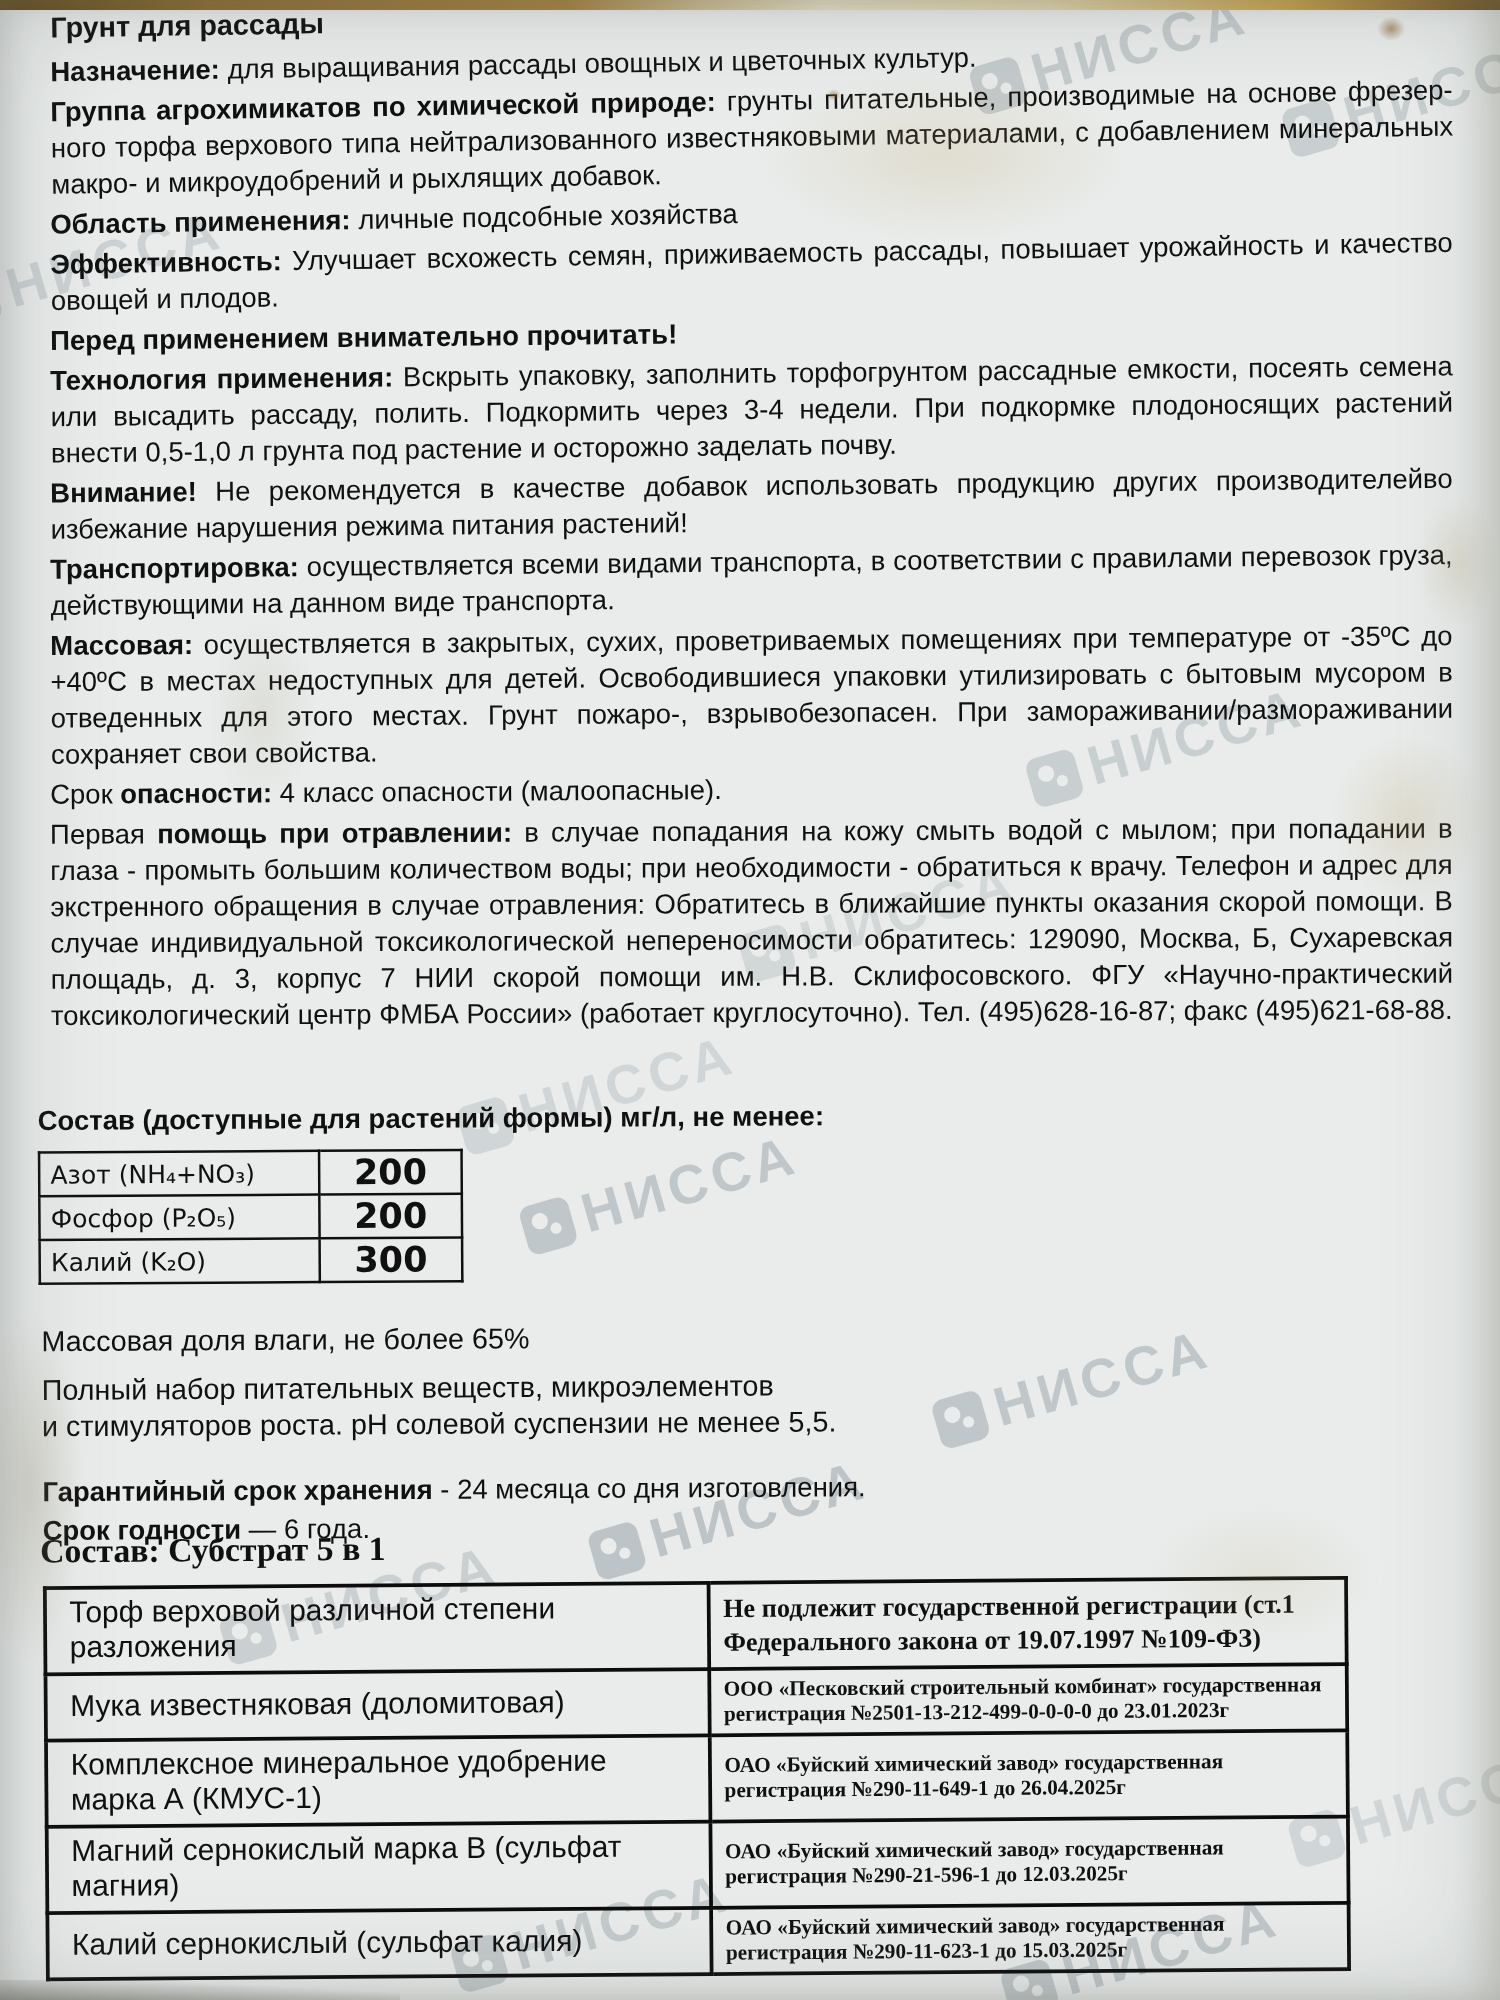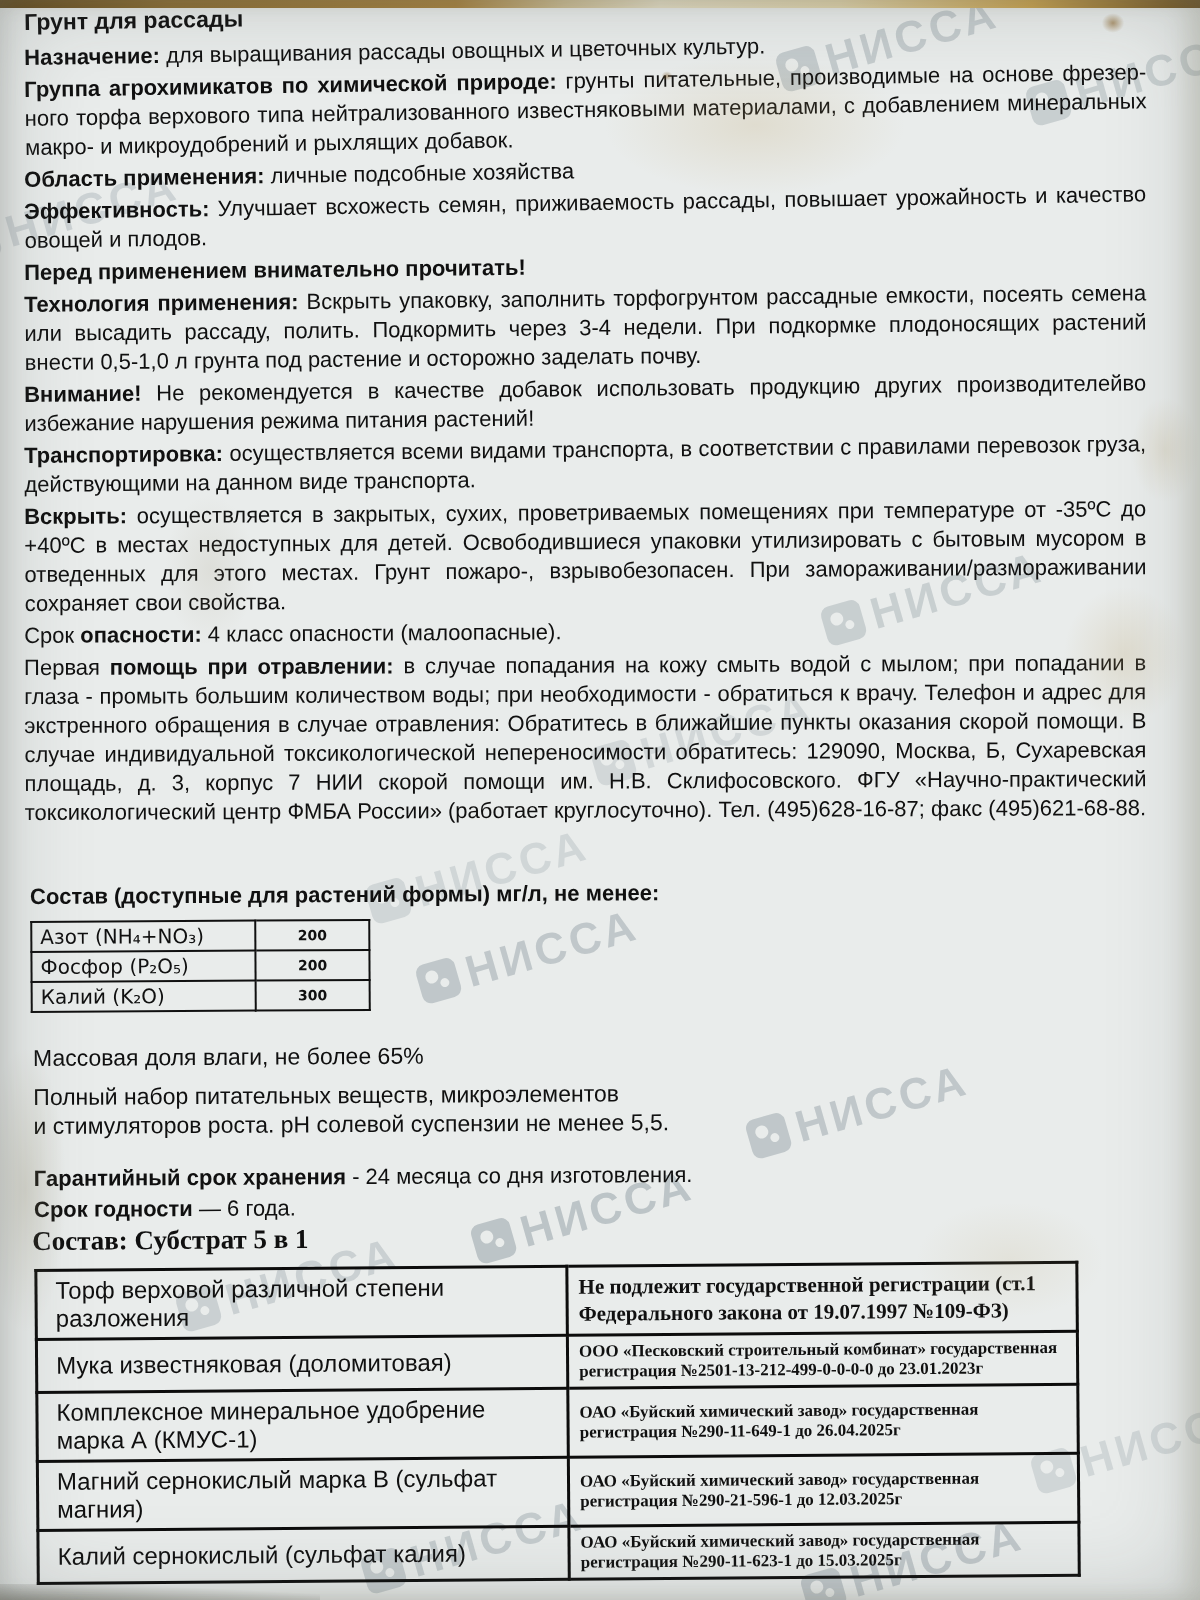--- a/index.html
+++ b/index.html
@@ -40,40 +40,40 @@
     font-weight:700;font-size:44px;letter-spacing:4px;white-space:nowrap;
     font-family:"Liberation Sans",sans-serif;
   }
   .wm-logo{width:40px;height:40px;border-radius:9px;background:currentColor;position:relative;flex:0 0 auto;}
   .wm-logo::after{
     content:"";position:absolute;left:8px;top:8px;width:13px;height:13px;border-radius:50%;
     background:#e9eceb;box-shadow:11px 9px 0 -2px #e9eceb;
   }
   
   .toptext{
-    position:absolute;left:24px;top:8px;width:1122px;z-index:2;
+    position:absolute;left:40px;top:8px;width:1122px;z-index:2;
   }
   .toptext p{
     margin:0 0 3px 0;font-size:22px;line-height:29px;text-align:justify;
     transform-origin:0 0;
   }
   .toptext .title{font-weight:700;font-size:23px;text-align:left;margin-bottom:6px;}
   .lead{font-weight:700;}
   .tilt-a{transform:rotate(-0.9deg);}
   .tilt-b{transform:rotate(-0.6deg);}
   .tilt-c{transform:rotate(-0.4deg);}
   .tilt-d{transform:rotate(-0.25deg);}
   
   .midblock{position:absolute;left:30px;top:884px;width:1120px;z-index:2;transform:rotate(-0.35deg);transform-origin:0 0;}
   .comp-head{margin:0;font-size:22px;font-weight:700;}
   table{border-collapse:collapse;background:transparent;}
   .comp-table{margin-top:11px;font-family:"DejaVu Sans","Liberation Sans",sans-serif;}
   .comp-table td{border:2px solid #101010;height:28px;padding:0 8px;}
   .comp-table td.cname{width:206px;font-size:20px;}
-  .comp-table td.cval{width:96px;text-align:center;font-weight:700;font-size:14px;}
+  .comp-table td.cval{width:96px;text-align:center;font-weight:700;font-size:28px;}
   .moisture{margin:32px 0 0 2px;font-size:23px;}
   .nutrients{margin:11px 0 0 2px;font-size:23px;line-height:29px;}
   .warranty{margin:25px 0 0 2px;font-size:22px;}
   .shelf{margin:5px 0 0 2px;font-size:22px;}
   
   .subblock{position:absolute;left:30px;top:1226px;width:1120px;z-index:2;transform:rotate(-0.45deg);transform-origin:0 0;}
   .sub-head{margin:0 0 0 2px;font-family:"Liberation Serif","DejaVu Serif",serif;font-weight:700;font-size:27px;}
   .sub-table{margin-top:12px;margin-left:4px;width:1044px;border:3px solid #0c0c0c;}
   .sub-table td{border:3px solid #0c0c0c;vertical-align:middle;}
   .sub-table td.iname{width:500px;font-size:24px;line-height:28px;padding:5px 10px 5px 18px;}
@@ -154,21 +154,21 @@
 <div class="toptext">
   <p class="title tilt-a">Грунт для рассады</p>
   <p class="tilt-a"><span class="lead">Назначение:</span><span> для выращивания рассады овощных и цветочных культур.</span></p>
   <p class="tilt-a"><span class="lead">Группа агрохимикатов по химической природе:</span><span> грунты питательные, производимые на основе фрезер-ного торфа верхового типа нейтрализованного известняковыми материалами, с добавлением минеральных макро- и микроудобрений и рыхлящих добавок.</span></p>
   <p class="tilt-a"><span class="lead">Область применения:</span><span> личные подсобные хозяйства</span></p>
   <p class="tilt-a"><span class="lead">Эффективность:</span><span> Улучшает всхожесть семян, приживаемость рассады, повышает урожайность и качество овощей и плодов.</span></p>
   <p class="tilt-b"><span class="lead">Перед применением внимательно прочитать!</span><span></span></p>
   <p class="tilt-b"><span class="lead">Технология применения:</span><span> Вскрыть упаковку, заполнить торфогрунтом рассадные емкости, посеять семена или высадить рассаду, полить. Подкормить через 3-4 недели. При подкормке плодоносящих растений внести 0,5-1,0 л грунта под растение и осторожно заделать почву.</span></p>
   <p class="tilt-b"><span class="lead">Внимание!</span><span> Не рекомендуется в качестве добавок использовать продукцию других производителейво избежание нарушения режима питания растений!</span></p>
   <p class="tilt-b"><span class="lead">Транспортировка:</span><span> осуществляется всеми видами транспорта, в соответствии с правилами перевозок груза, действующими на данном виде транспорта.</span></p>
-  <p class="tilt-c"><span class="lead">Вскрыть:</span><span> осуществляется в закрытых, сухих, проветриваемых помещениях при температуре от -35ºС до +40ºС в местах недоступных для детей.  Освободившиеся упаковки утилизировать с бытовым мусором в отведенных для этого местах. Грунт пожаро-, взрывобезопасен. При замораживании/размораживании сохраняет свои свойства.</span></p>
+  <p class="tilt-c"><span class="lead">Массовая:</span><span> осуществляется в закрытых, сухих, проветриваемых помещениях при температуре от -35ºС до +40ºС в местах недоступных для детей.  Освободившиеся упаковки утилизировать с бытовым мусором в отведенных для этого местах. Грунт пожаро-, взрывобезопасен. При замораживании/размораживании сохраняет свои свойства.</span></p>
   <p class="tilt-c"><span>Срок </span><span class="lead">опасности:</span><span> 4 класс опасности (малоопасные).</span></p>
   <p class="tilt-d"><span>Первая </span><span class="lead">помощь при отравлении:</span><span> в случае попадания на кожу смыть водой с мылом; при попадании в глаза - промыть большим количеством воды; при необходимости - обратиться к врачу. Телефон и адрес для экстренного обращения в случае отравления: Обратитесь в ближайшие пункты оказания скорой помощи. В случае индивидуальной токсикологической непереносимости обратитесь: 129090, Москва, Б, Сухаревская площадь, д. 3, корпус 7 НИИ скорой помощи им. Н.В. Склифосовского. ФГУ «Научно-практический токсикологический центр ФМБА России» (работает круглосуточно). Тел. (495)628-16-87; факс (495)621-68-88.</span></p>
 </div>
 
 <div class="midblock">
   <p class="comp-head">Состав (доступные для растений формы) мг/л, не менее:</p>
   <table class="comp-table">
     <tbody>
       <tr>
         <td class="cname">Азот (NH₄+NO₃)</td>

